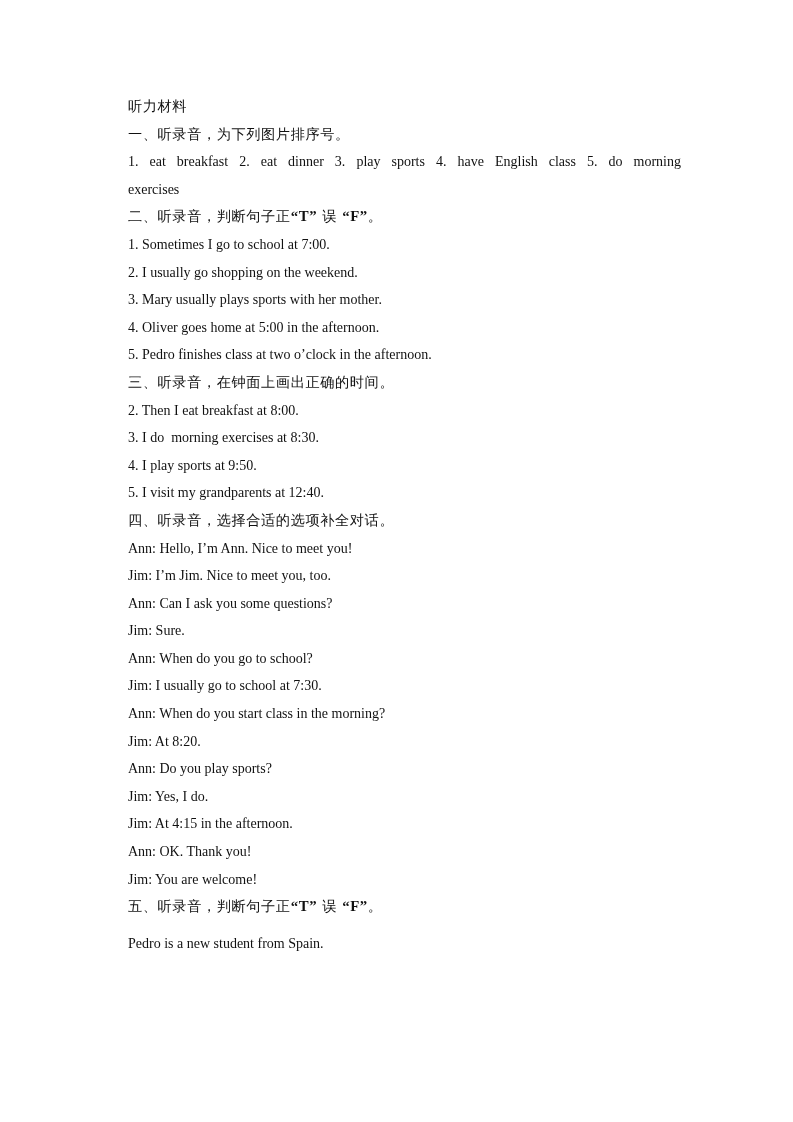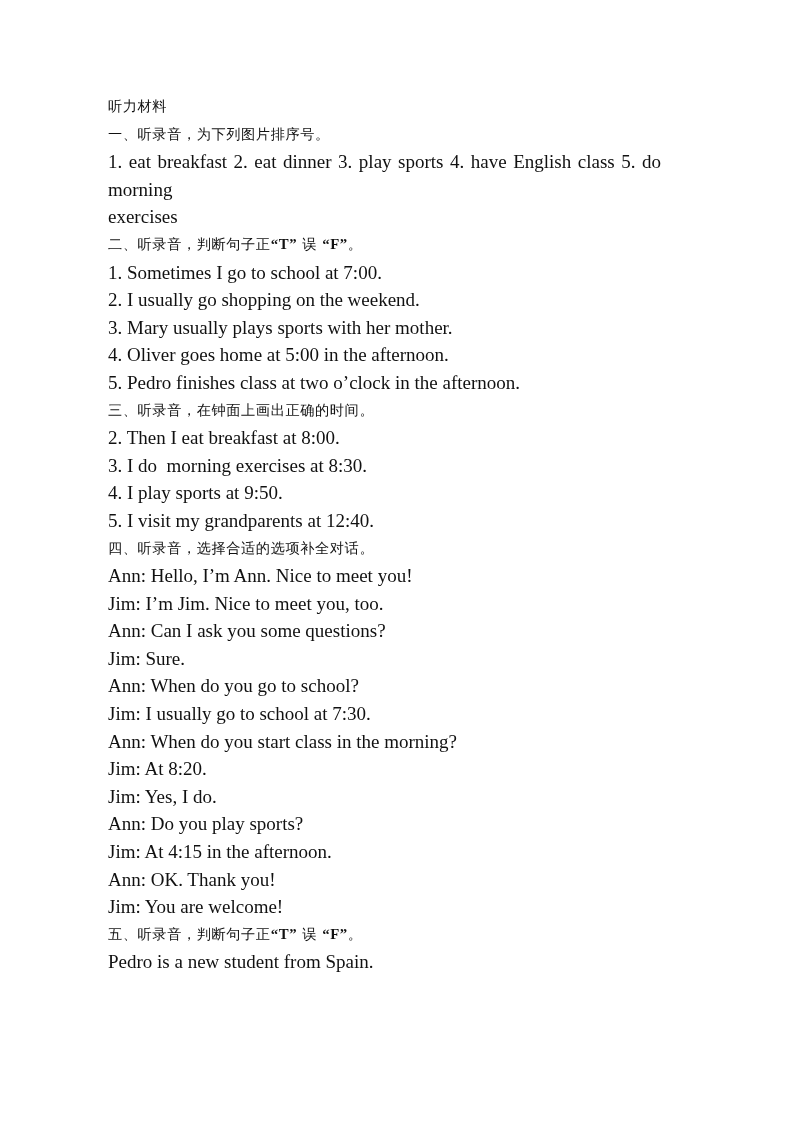--- a/index.html
+++ b/index.html
@@ -1,19 +1,19 @@
 <!DOCTYPE html>
 <html><head>
   <meta charset="utf-8">
   <style>
     html, body { margin: 0; padding: 0; background: #ffffff; }
     body { width: 793px; height: 1122px; position: relative; overflow: hidden;
            font-family: "Liberation Serif", "DejaVu Serif", serif; color: #111111; }
-    .page { position: absolute; left: 108px; top: 93px; width: 553px; }
-    .line { font-size: 19px; line-height: 27.6px; height: 27.6px; white-space: nowrap; }
+    .page { position: absolute; left: 128px; top: 93px; width: 553px; }
+    .line { font-size: 14px; line-height: 27.6px; height: 27.6px; white-space: nowrap; }
     .heading { font-family: "DejaVu Sans", "Liberation Sans", sans-serif; font-size: 14.2px; letter-spacing: 0.6px; }
     .heading b { font-family: "Liberation Serif", serif; font-weight: bold; font-size: 14.8px; }
     .justify { white-space: normal; text-align: justify; text-align-last: justify; height: auto; }
     .title { margin-bottom: 0; }
   </style>
 </head>
 <body>
 
 <div class="page">
   <div class="line heading title">听力材料</div>
@@ -37,21 +37,21 @@
 
   <div class="line heading">四、听录音，选择合适的选项补全对话。</div>
   <div class="line">Ann: Hello, I’m Ann. Nice to meet you!</div>
   <div class="line">Jim: I’m Jim. Nice to meet you, too.</div>
   <div class="line">Ann: Can I ask you some questions?</div>
   <div class="line">Jim: Sure.</div>
   <div class="line">Ann: When do you go to school?</div>
   <div class="line">Jim: I usually go to school at 7:30.</div>
   <div class="line">Ann: When do you start class in the morning?</div>
   <div class="line">Jim: At 8:20.</div>
+  <div class="line">Ann: Do you play sports?</div>
   <div class="line">Jim: Yes, I do.</div>
-  <div class="line">Ann: Do you play sports?</div>
   <div class="line">Jim: At 4:15 in the afternoon.</div>
   <div class="line">Ann: OK. Thank you!</div>
   <div class="line">Jim: You are welcome!</div>
 
   <div class="line heading"><span>五、听录音，判断句子正</span><b>“T”</b> <span>误</span> <b>“F”</b><span>。</span></div>
-  <div class="line" style="margin-top:0">Pedro is a new student from Spain.</div>
+  <div class="line" style="margin-top:9px">Pedro is a new student from Spain.</div>
 </div>
 
 </body></html>

